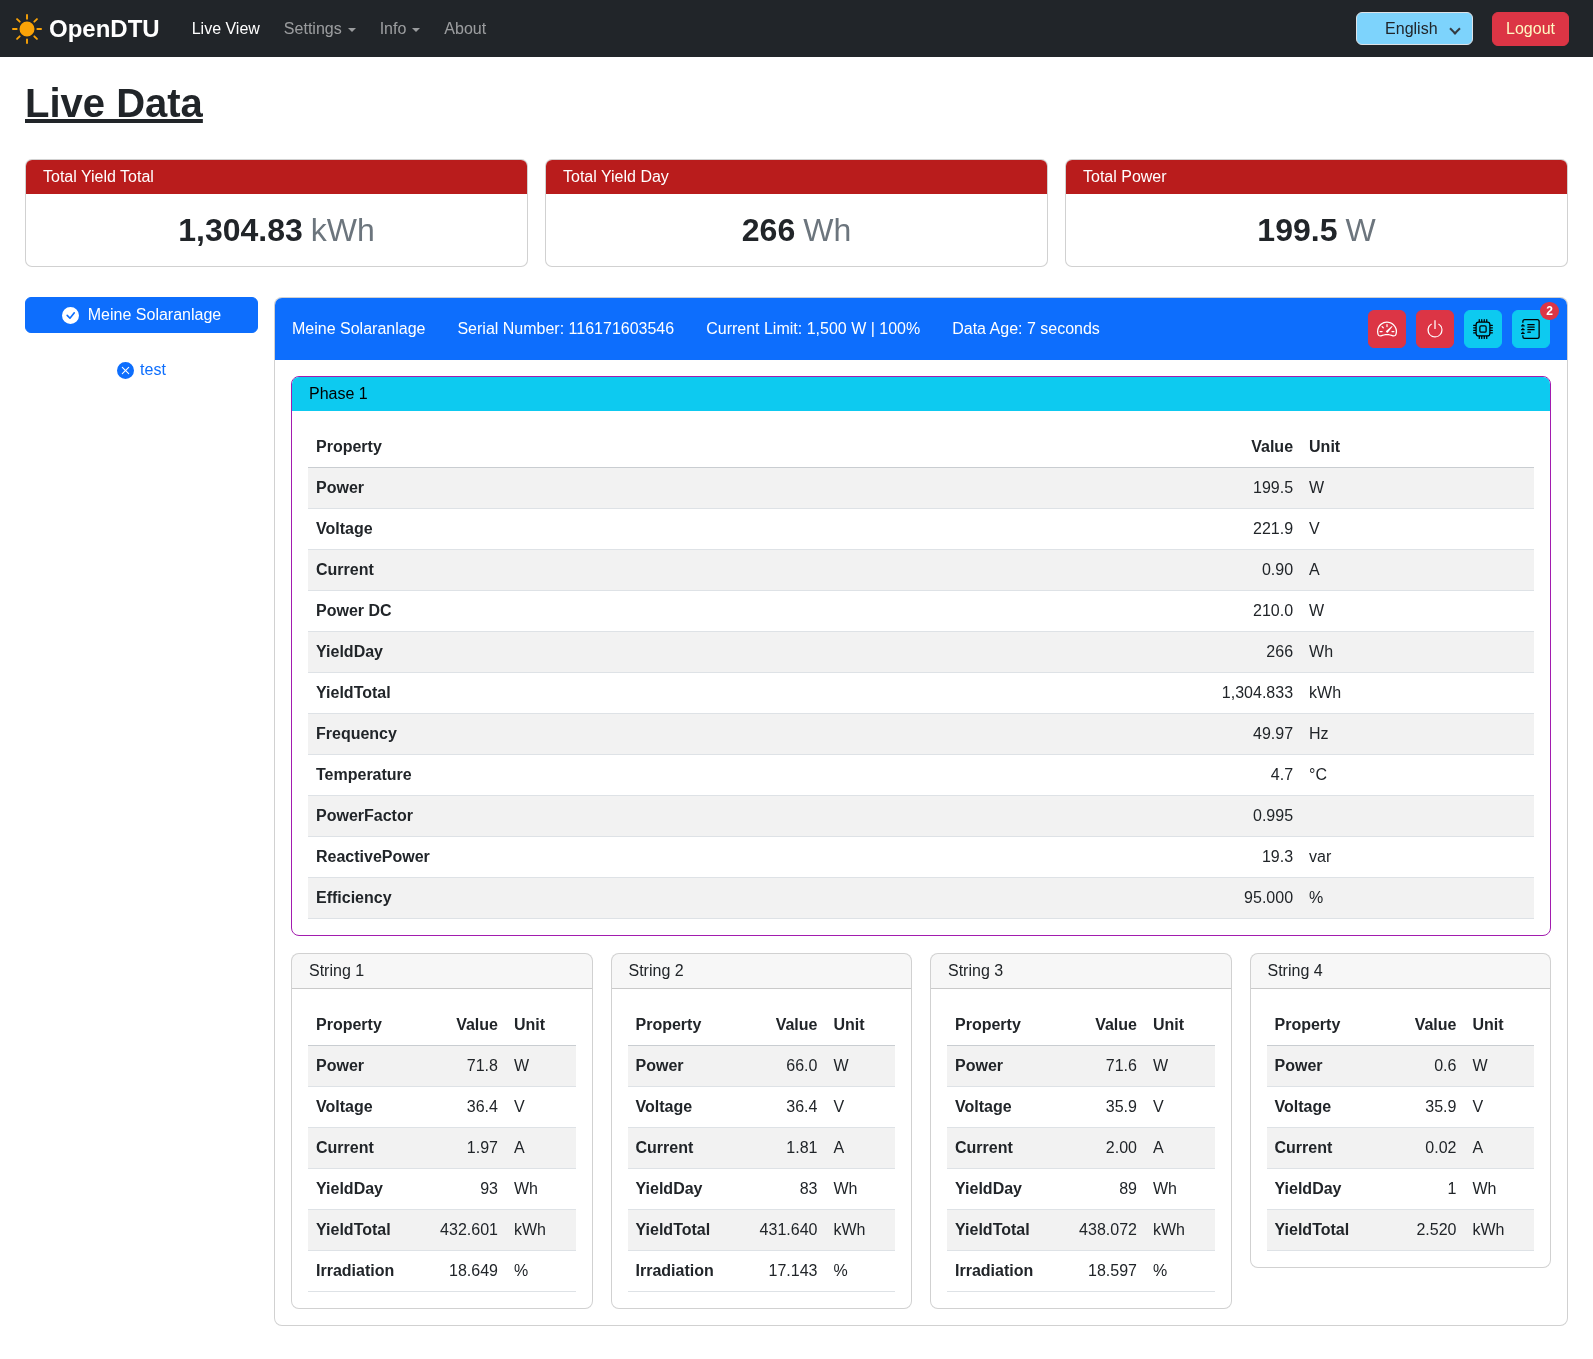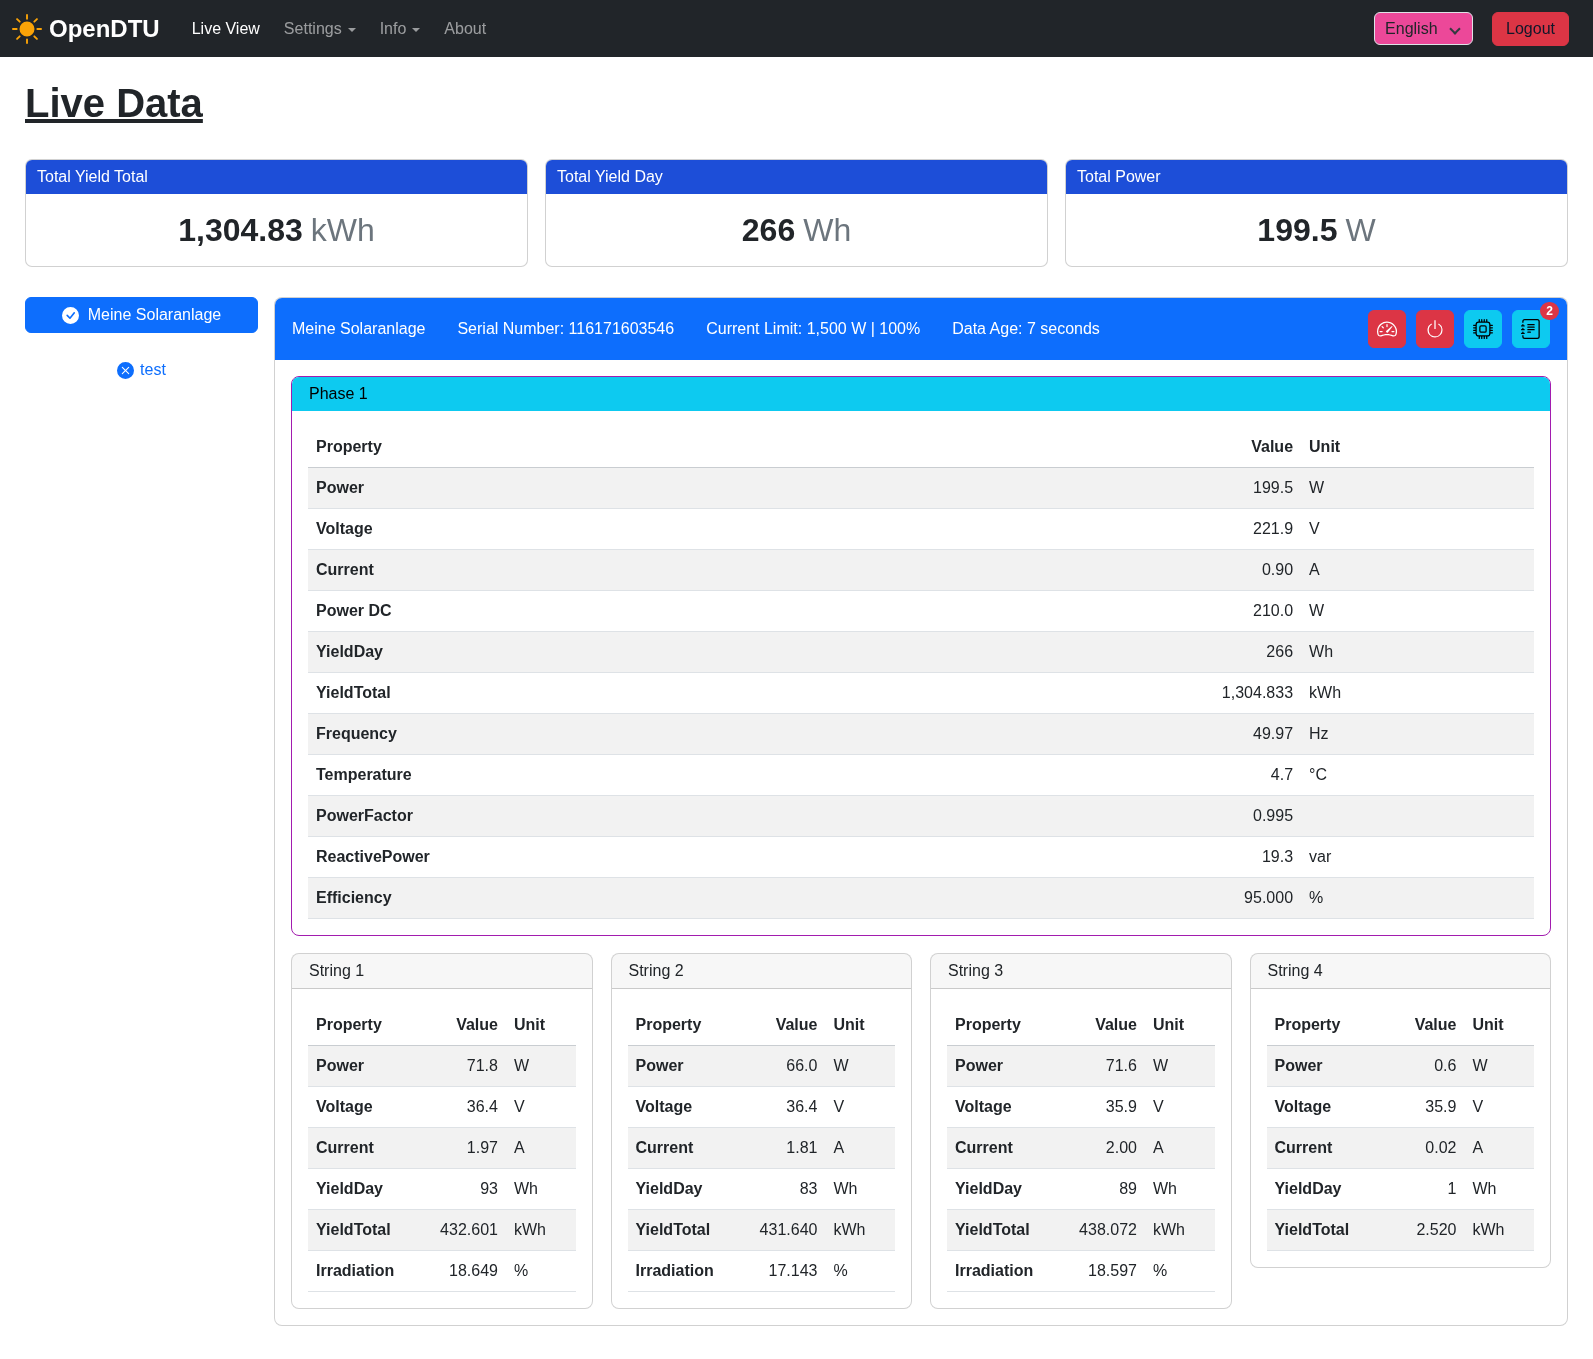--- a/index.html
+++ b/index.html
@@ -44,62 +44,62 @@
     margin-left: 6px;
     vertical-align: 2px;
     border-top: 4px solid;
     border-left: 4px solid transparent;
     border-right: 4px solid transparent;
   }
   .nav-right { margin-left: auto; display: flex; align-items: center; gap: 19px; }
   .lang-wrap { position: relative; }
   select.lang {
     appearance: none; -webkit-appearance: none;
-    background: #ec4899;
+    background: #7dd3fc;
     border: 1px solid #dee2e6;
     border-radius: 6px;
-    padding: 7px 34px 7px 10px;
+    padding: 7px 34px 7px 28px;
     font-size: 16px;
     font-family: inherit;
     color: #212529;
     cursor: pointer;
   }
   .lang-caret {
     position: absolute; right: 14px; top: 13px;
     width: 8px; height: 8px;
     border-right: 2px solid #343a40;
     border-bottom: 2px solid #343a40;
     transform: rotate(45deg);
     pointer-events: none;
   }
   .logout-btn {
     background: #dc3545;
     border: 1px solid #dc3545;
-    color: #0f172a;
+    color: #fef9c3;
     border-radius: 6px;
     padding: 7px 13px;
     font-size: 16px;
     font-family: inherit;
     cursor: pointer;
   }
 
   
   .container { padding: 0 25px; }
   .page-title { font-size: 40px; font-weight: 700; margin: 22px 0 32px; line-height: 1.2; text-decoration: underline; }
 
   
   .cards-row { display: flex; gap: 17px; margin-bottom: 30px; }
   .sum-card {
     flex: 1;
     border: 1px solid rgba(0,0,0,.18);
     border-radius: 7px;
     overflow: hidden;
     background: #fff;
   }
-  .sum-card-header { background: #1d4ed8; color: #fff; padding: 8px 11px; }
+  .sum-card-header { background: #b91c1c; color: #fff; padding: 8px 17px; }
   .sum-card-body { padding: 17px 16px; text-align: center; font-size: 32px; line-height: 1.2; }
   .sum-value { font-weight: 700; color: #212529; }
   .sum-unit { color: #6c757d; margin-left: 8px; }
 
   
   .content-row { display: flex; gap: 16px; align-items: flex-start; padding-bottom: 28px; }
   .sidebar { width: 233px; flex: none; }
   .inv-btn {
     width: 100%;
     display: flex; align-items: center; justify-content: center; gap: 9px;

